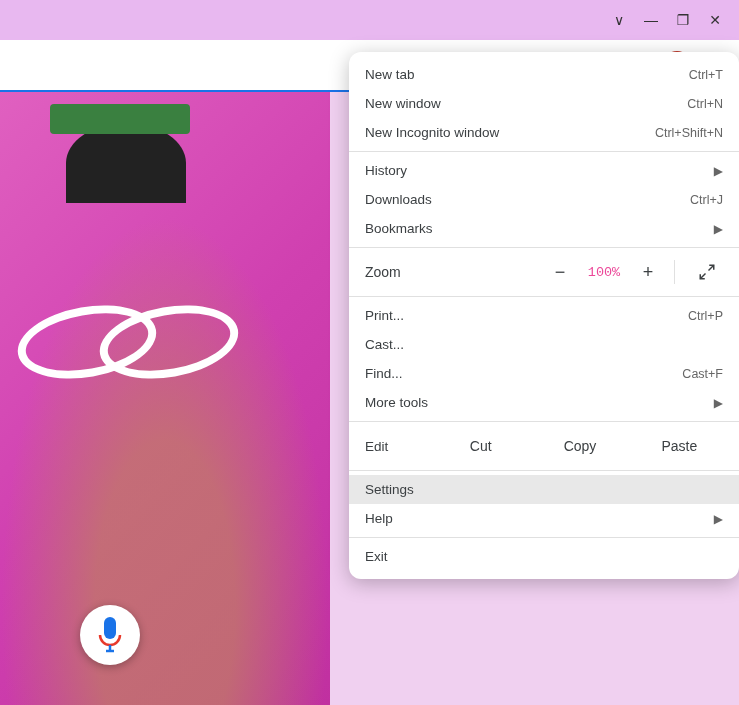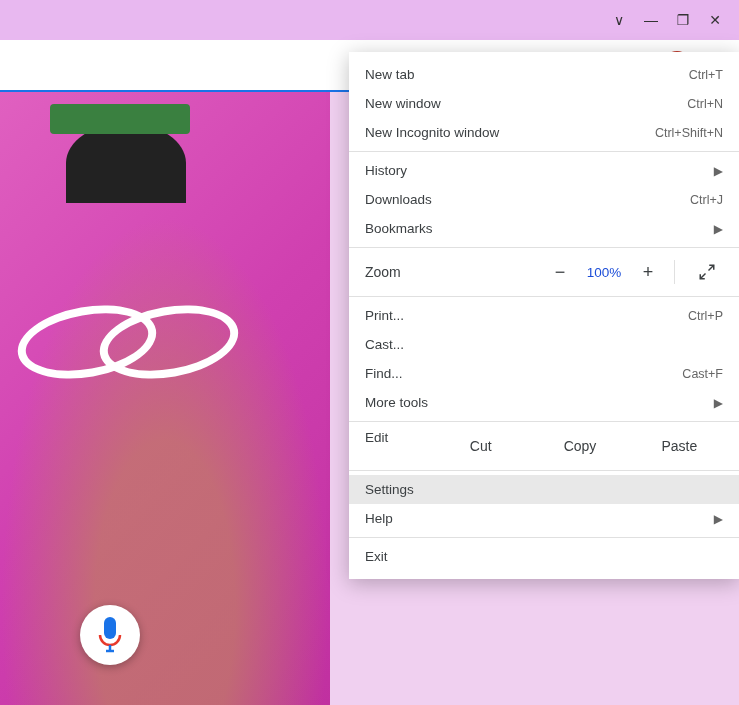--- a/index.html
+++ b/index.html
@@ -99,21 +99,21 @@
     }
 
     
     .chrome-menu {
       position: absolute;
       top: 52px;
       right: 0;
       width: 390px;
       background: #fff;
       box-shadow: 0 4px 20px rgba(0,0,0,0.25);
-      border-radius: 0;
+      border-radius: 12px;
       z-index: 100;
       padding: 4px 0;
       margin-left: 16px;
     }
     .menu-group {
       border-bottom: 1px solid #e0e0e0;
       padding: 4px 0;
     }
     .menu-group:last-child { border-bottom: none; }
     .menu-item {
@@ -165,21 +165,22 @@
       color: #3c4043;
       display: flex;
       align-items: center;
       justify-content: center;
       border-radius: 4px;
     }
     .zoom-value {
       min-width: 52px;
       text-align: center;
       font-size: 13.5px;
-      color: #1d4ed8;
+      color: #ec4899;
+      font-family: Liberation Mono, monospace;
     }
     .zoom-fullscreen {
       width: 32px;
       height: 32px;
       display: flex;
       align-items: center;
       justify-content: center;
       cursor: pointer;
       border-radius: 4px;
       margin-left: 8px;
@@ -189,20 +190,21 @@
     .zoom-separator {
       width: 1px;
       height: 24px;
       background: #e0e0e0;
       margin: 0 8px;
     }
 
     
     .edit-row {
       display: flex;
+      align-items: center;
       padding: 4px 16px;
       gap: 12px;
     }
     .edit-label {
       font-size: 13.5px;
       color: #3c4043;
       flex: 0 0 60px;
     }
     .edit-btn {
       flex: 1;

